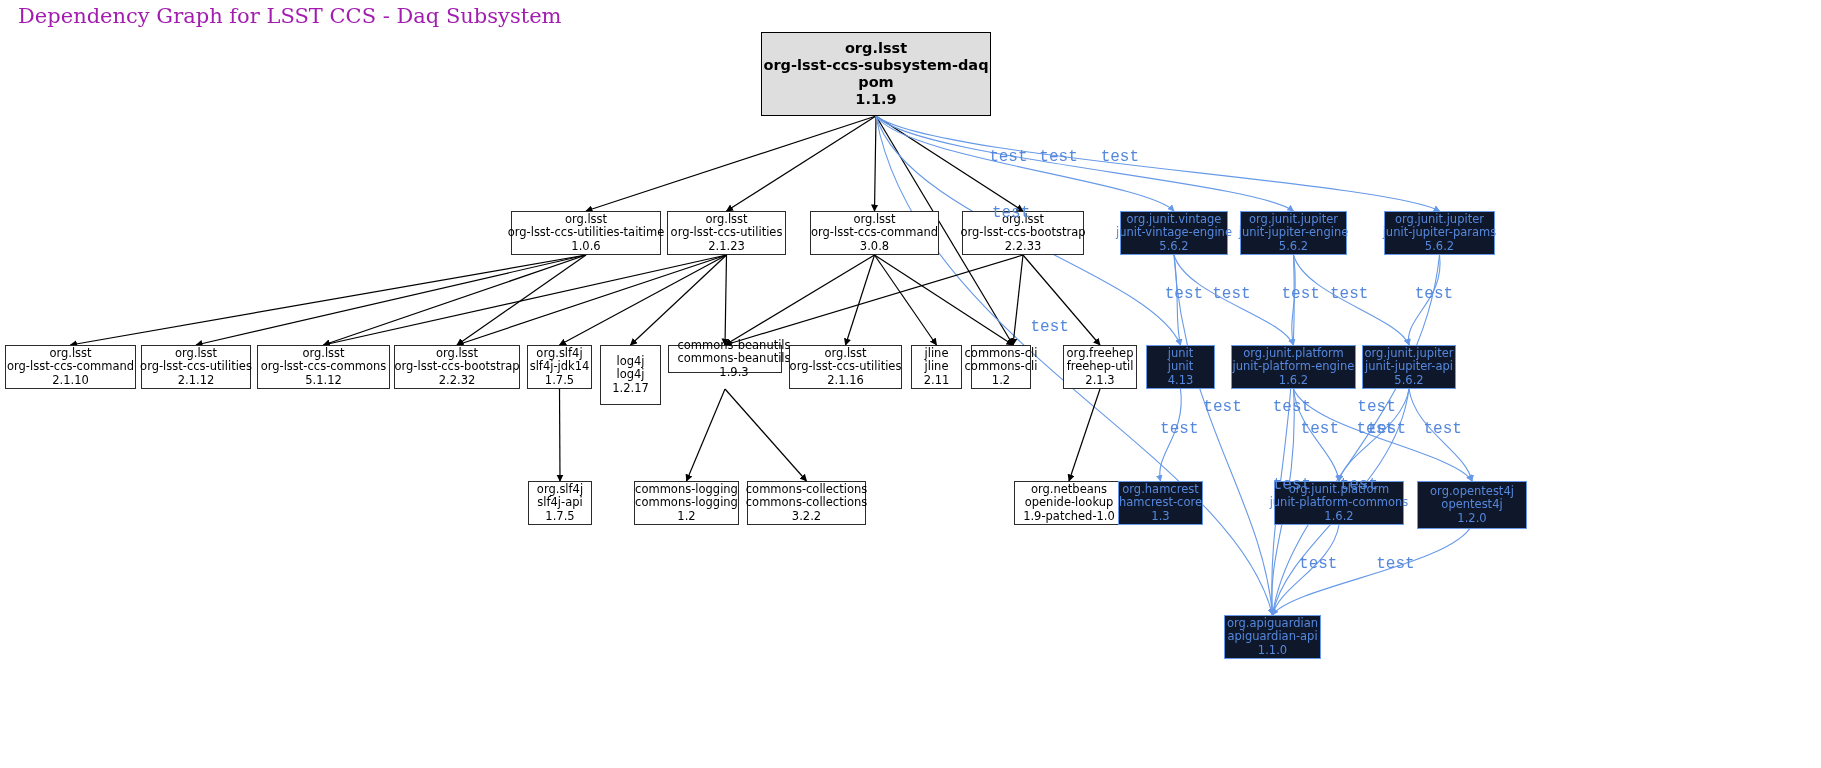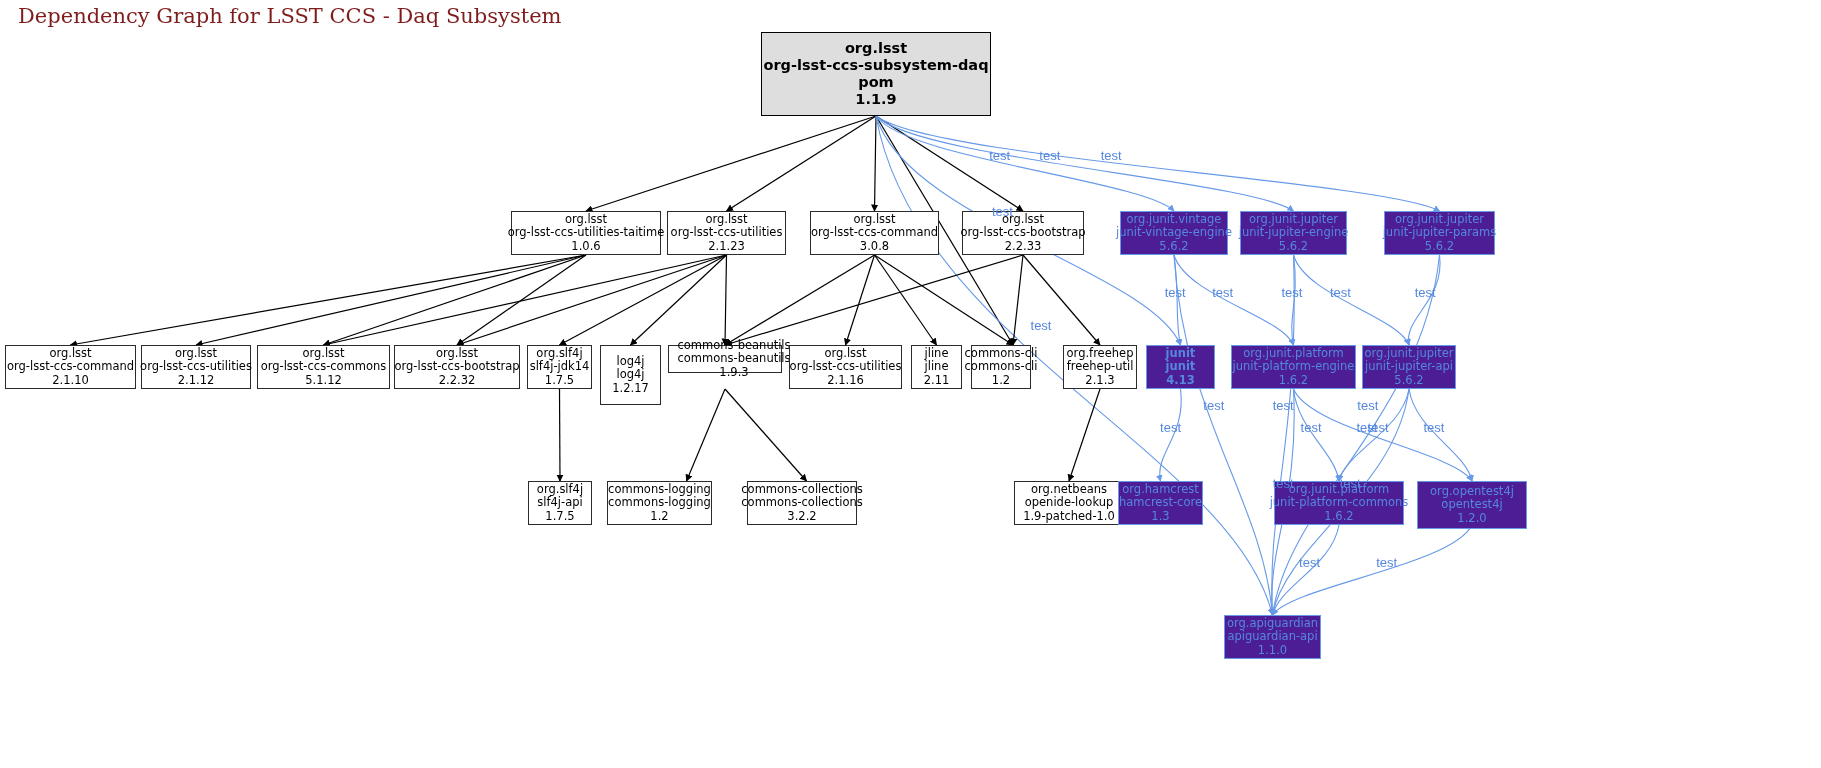--- a/index.html
+++ b/index.html
@@ -14,21 +14,21 @@
     background: #ffffff;
     overflow: hidden;
     font-family: "DejaVu Sans", sans-serif;
   }
   #graph-title {
     position: absolute;
     left: 18px;
     top: 4px;
     font-family: "DejaVu Serif", serif;
     font-size: 21px;
-    color: #7f1d1d;
+    color: #a21caf;
     white-space: nowrap;
   }
   svg#edges {
     position: absolute;
     left: 0;
     top: 0;
     width: 1821px;
     height: 768px;
     pointer-events: none;
   }
@@ -50,28 +50,28 @@
   }
   .node.root {
     background: #dedede;
     border: 1.6px solid #000000;
     font-size: 14.5px;
     font-weight: bold;
   }
   .node.test {
     border: 1.4px solid #6699e8;
     color: #5588dd;
-    background: #4c1d95;
+    background: #0f172a;
   }
   .node .ln { display: block; }
   .edge-label {
     position: absolute;
-    font-size: 13px;
+    font-size: 16px;
     color: #5588dd;
-    font-family: Liberation Sans, sans-serif;
+    font-family: Liberation Mono, monospace;
     white-space: nowrap;
   }
 </style>
 </head>
 <body>
 
 <div id="page">
 
   <div id="graph-title">Dependency Graph for LSST CCS - Daq Subsystem</div>
 
@@ -225,46 +225,46 @@
       <div class="node" style="left: 971px; top: 345px; width: 60px; height: 44px;">
         <span class="ln">commons-cli</span>
         <span class="ln">commons-cli</span>
         <span class="ln">1.2</span>
       </div>
       <div class="node" style="left: 1063px; top: 345px; width: 74px; height: 44px;">
         <span class="ln">org.freehep</span>
         <span class="ln">freehep-util</span>
         <span class="ln">2.1.3</span>
       </div>
-      <div class="node test" style="left: 1146px; top: 345px; width: 69px; height: 44px; font-weight: bold;">
+      <div class="node test" style="left: 1146px; top: 345px; width: 69px; height: 44px;">
         <span class="ln">junit</span>
         <span class="ln">junit</span>
         <span class="ln">4.13</span>
       </div>
       <div class="node test" style="left: 1231px; top: 345px; width: 125px; height: 44px;">
         <span class="ln">org.junit.platform</span>
         <span class="ln">junit-platform-engine</span>
         <span class="ln">1.6.2</span>
       </div>
       <div class="node test" style="left: 1362px; top: 345px; width: 94px; height: 44px;">
         <span class="ln">org.junit.jupiter</span>
         <span class="ln">junit-jupiter-api</span>
         <span class="ln">5.6.2</span>
       </div>
       <div class="node" style="left: 528px; top: 481px; width: 64px; height: 44px;">
         <span class="ln">org.slf4j</span>
         <span class="ln">slf4j-api</span>
         <span class="ln">1.7.5</span>
       </div>
-      <div class="node" style="left: 607px; top: 481px; width: 105px; height: 44px; justify-content: center;">
+      <div class="node" style="left: 634px; top: 481px; width: 105px; height: 44px; justify-content: center;">
         <span class="ln">commons-logging</span>
         <span class="ln">commons-logging</span>
         <span class="ln">1.2</span>
       </div>
-      <div class="node" style="left: 747px; top: 481px; width: 110px; height: 44px;">
+      <div class="node" style="left: 747px; top: 481px; width: 119px; height: 44px;">
         <span class="ln">commons-collections</span>
         <span class="ln">commons-collections</span>
         <span class="ln">3.2.2</span>
       </div>
       <div class="node" style="left: 1014px; top: 481px; width: 110px; height: 44px;">
         <span class="ln">org.netbeans</span>
         <span class="ln">openide-lookup</span>
         <span class="ln">1.9-patched-1.0</span>
       </div>
       <div class="node test" style="left: 1118px; top: 481px; width: 85px; height: 44px;">

